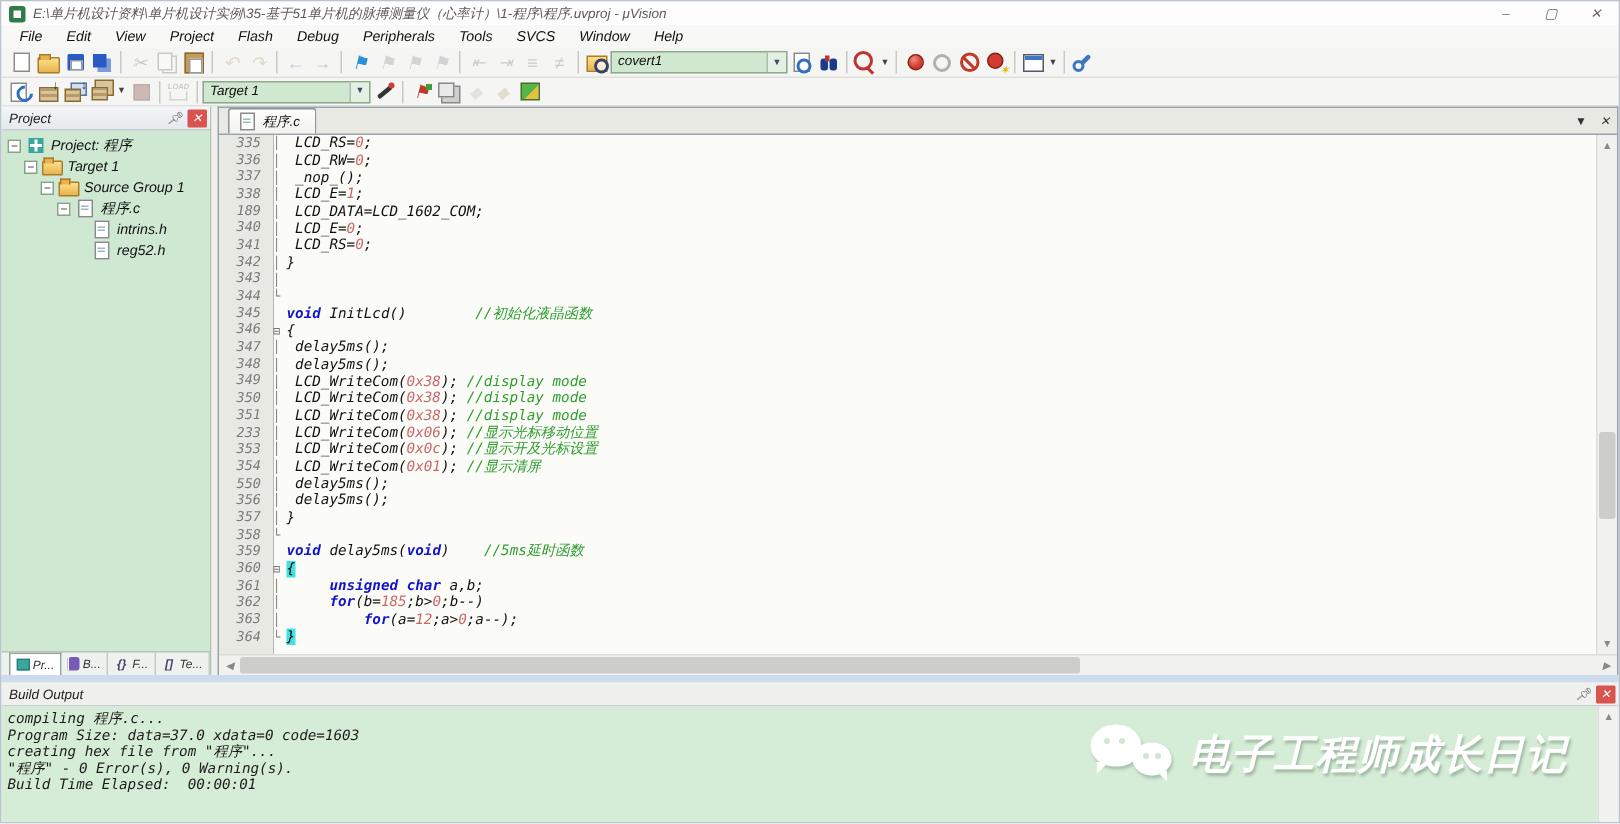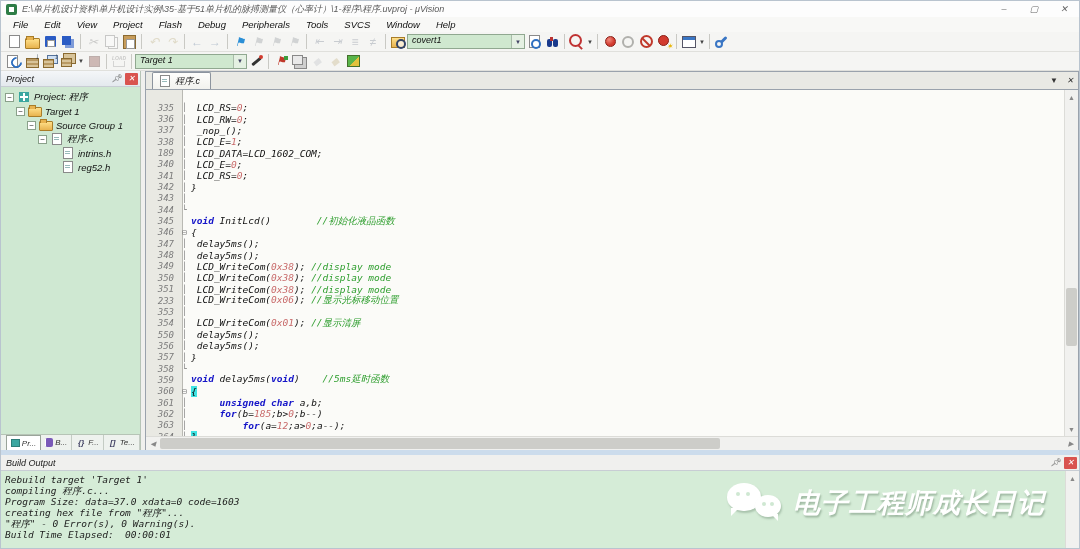--- a/index.html
+++ b/index.html
@@ -120,21 +120,21 @@
   .vsplit{width:4px;background:#f0f0ee;flex:0 0 auto;}
 
   
   .editor{flex:1;display:flex;flex-direction:column;min-width:0;background:#fbfbf8;border:1px solid #9aa2ac;border-bottom:none;}
   .tabbar{height:18px;background:#e9e9e4;border-bottom:1px solid #9aa2ac;display:flex;align-items:flex-end;padding-left:6px;flex:0 0 auto;}
   .etab{height:17px;background:linear-gradient(#fefefc,#f2f2ee);border:1px solid #8c949e;border-bottom:none;border-radius:2px 2px 0 0;display:flex;align-items:center;padding:0 10px 0 5px;font-size:9px;color:#111;}
   .etab .ti{margin-right:3px;}
   .tabbar .spacer{flex:1;}
   .tabbtn{width:16px;height:14px;display:flex;align-items:center;justify-content:center;font-size:8px;color:#333;margin-bottom:2px;}
   .codewrap{flex:1;display:flex;min-height:0;}
-  .codearea{flex:1;overflow:hidden;padding-top:12px;
+  .codearea{flex:1;overflow:hidden;padding-top:0;
     background:linear-gradient(90deg,#e9e9e3 0,#e9e9e3 36px,#b9b9b3 36px,#b9b9b3 37px,#fbfbf8 37px);}
   .cl{display:flex;height:11.35px;align-items:center;}
   .ln{width:32px;text-align:right;font-family:"DejaVu Sans Mono",monospace;font-size:9px;color:#7b7b7b;flex:0 0 auto;padding-right:4px;}
   .fm{width:13px;flex:0 0 auto;font-family:"DejaVu Sans Mono",monospace;font-size:8px;color:#777;text-align:center;line-height:11px;}
   .ct{font-family:"DejaVu Sans Mono",monospace;font-size:9.5px;color:#111;white-space:pre;}
   .sk{color:#1414c8;font-weight:bold;}
   .sn{color:#c86a6a;}
   .sc{color:#2e9e2e;text-align:center;}
   .sh{background:#3fe3e3;color:#000;}
   .vscroll{width:14px;background:#f1f1ef;border-left:1px solid #dcdcd8;display:flex;flex-direction:column;flex:0 0 auto;}
@@ -422,20 +422,21 @@
               <span class="ct"><span> LCD_WriteCom(</span><span class="sn">0x38</span><span>); </span><span class="sc">//display mode</span></span>
             </div>
             <div class="cl">
               <span class="ln">233</span>
               <span class="fm">│</span>
               <span class="ct"><span> LCD_WriteCom(</span><span class="sn">0x06</span><span>); </span><span class="sc">//显示光标移动位置</span></span>
             </div>
             <div class="cl">
               <span class="ln">353</span>
               <span class="fm">│</span>
+              <span class="ct"><span> LCD_WriteCom(</span><span class="sn">0x0c</span><span>); </span><span class="sc">//显示开及光标设置</span></span>
             </div>
             <div class="cl">
               <span class="ln">354</span>
               <span class="fm">│</span>
               <span class="ct"><span> LCD_WriteCom(</span><span class="sn">0x01</span><span>); </span><span class="sc">//显示清屏</span></span>
             </div>
             <div class="cl">
               <span class="ln">550</span>
               <span class="fm">│</span>
               <span class="ct"><span> delay5ms();</span></span>
@@ -506,21 +507,20 @@
 
   <div class="hsplit"></div>
   <div class="bo">
     <div class="panelhdr">
       <span class="ttl">Build Output</span>
       <span class="pinbtn">📌︎</span>
       <span class="xbtn">✕</span>
     </div>
     <div class="bocontent">
       <div class="bolines" id="bolines">
-          <div class="boline">Rebuild target 'Target 1'</div>
           <div class="boline">compiling 程序.c...</div>
           <div class="boline">Program Size: data=37.0 xdata=0 code=1603</div>
           <div class="boline">creating hex file from "程序"...</div>
           <div class="boline">"程序" - 0 Error(s), 0 Warning(s).</div>
           <div class="boline">Build Time Elapsed:  00:00:01</div>
         </div>
       <div class="wm">
         <div class="wmicon">
           <div class="bub1">
               <span class="eye" style="left:9px;top:9px;"></span>

